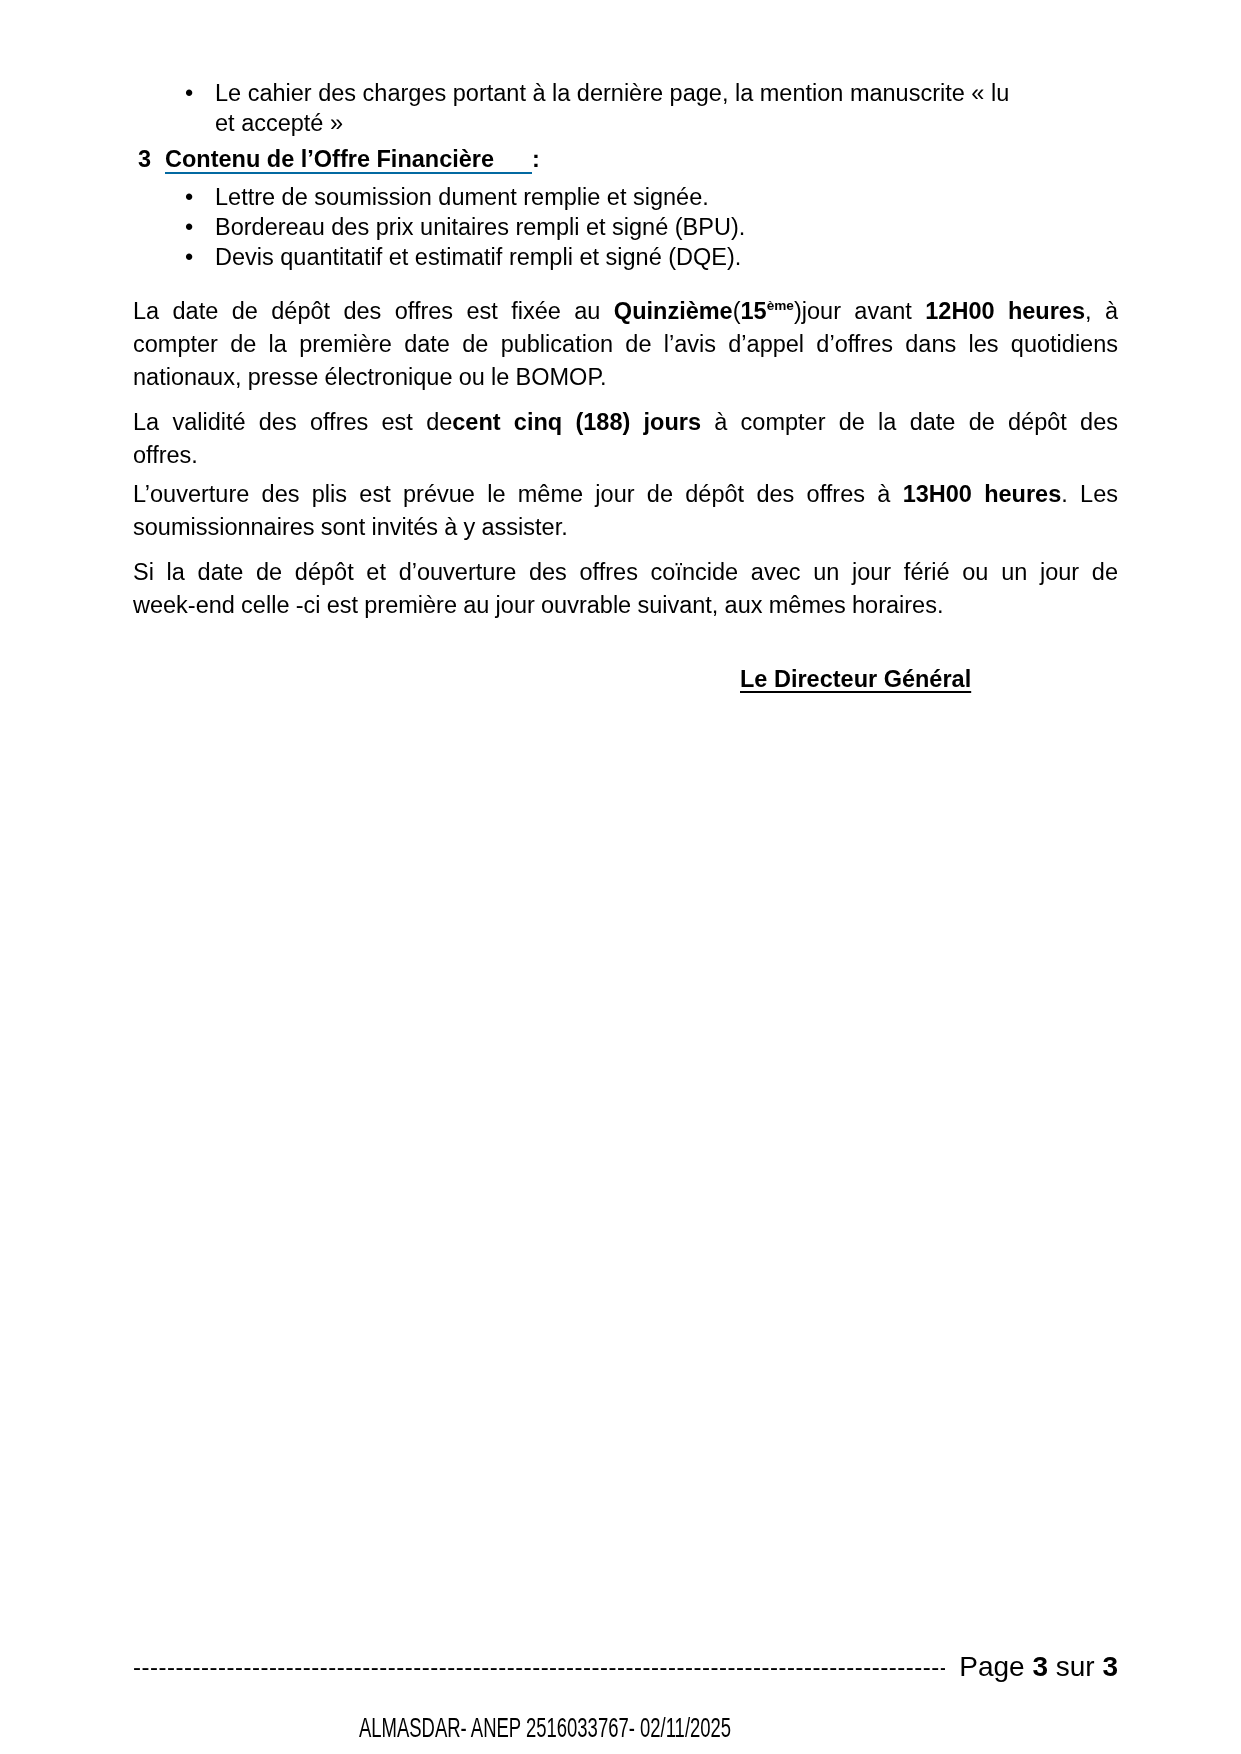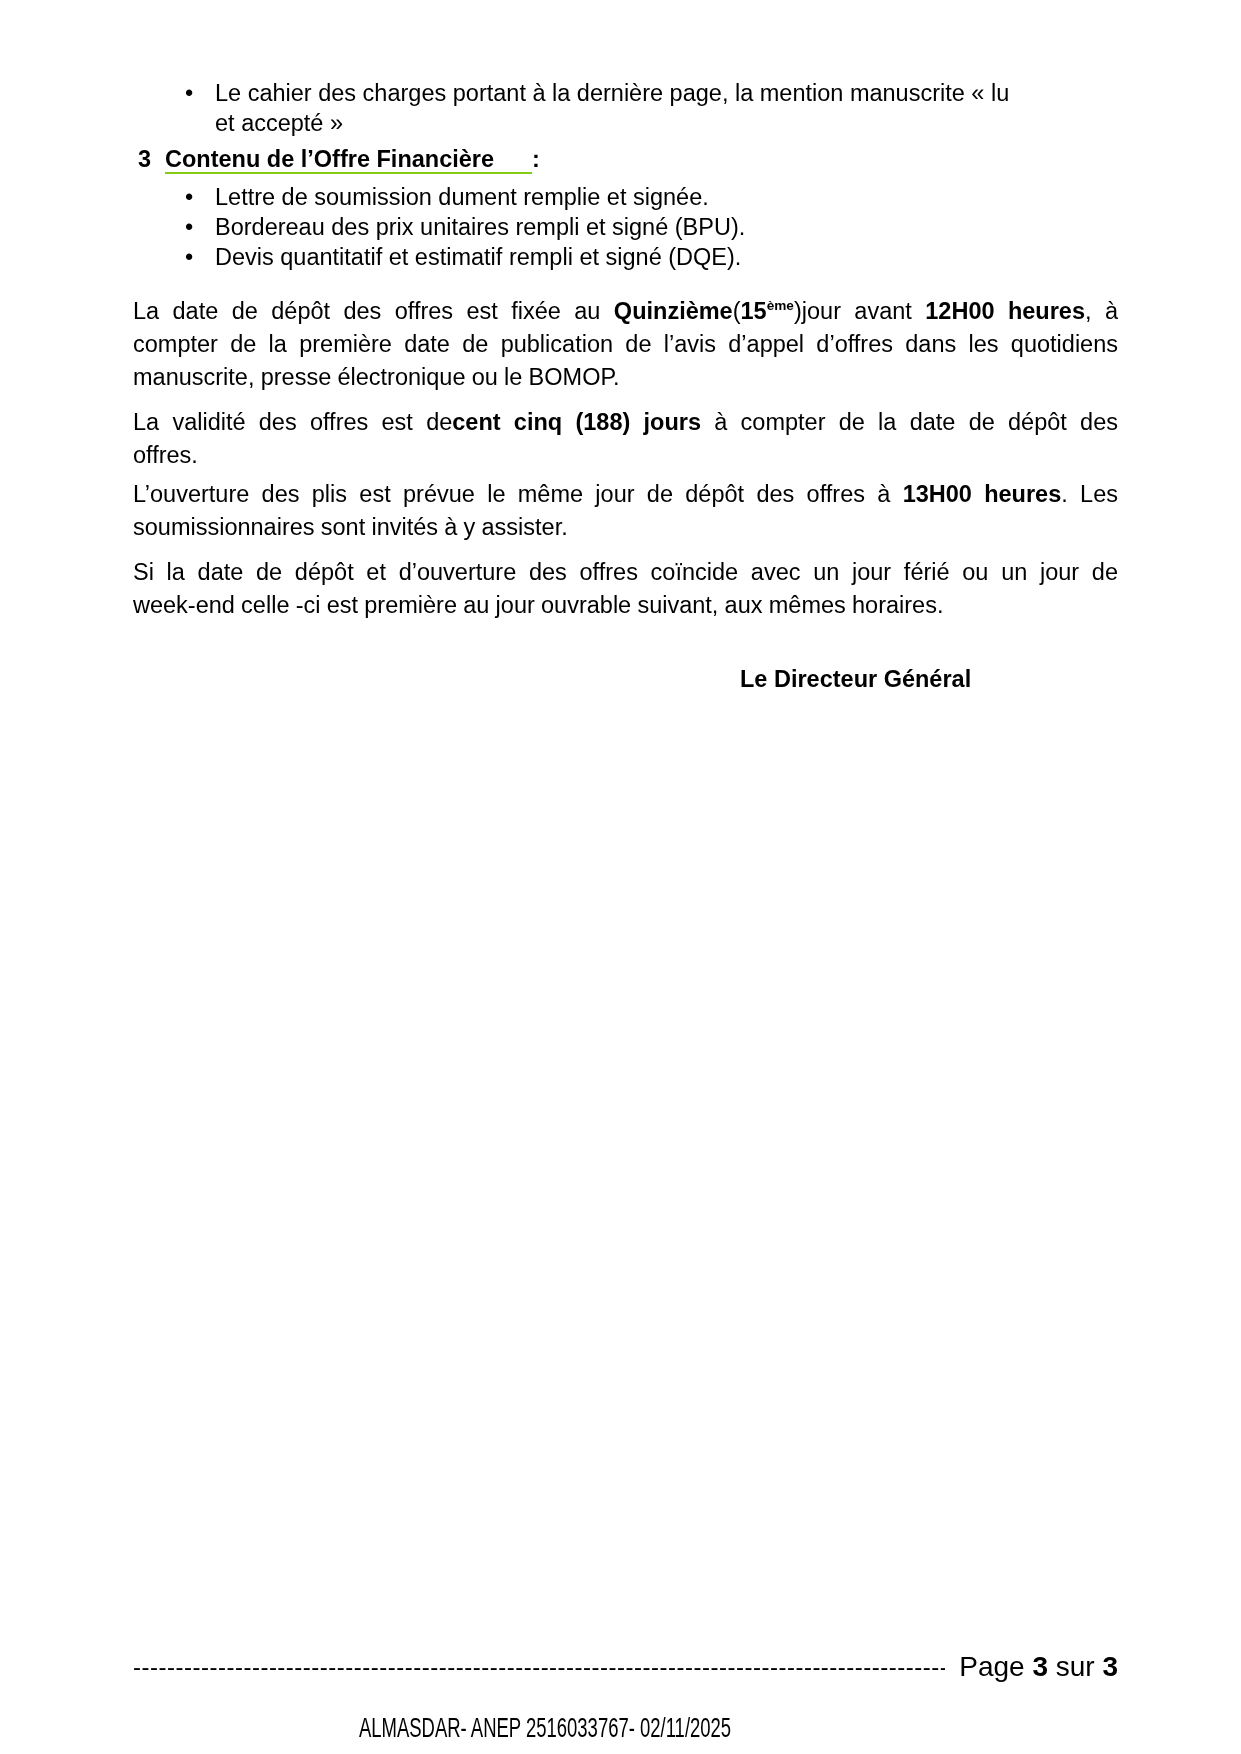--- a/index.html
+++ b/index.html
@@ -13,32 +13,32 @@
   .content{position:absolute;left:133px;top:78px;width:985px;}
   .b{font-weight:bold;}
   .sup{font-size:0.58em;vertical-align:super;line-height:0;}
   
   .li{display:flex;line-height:30px;padding-left:52px;}
   .marker{flex:none;width:30px;}
   .li-body{flex:1;}
   
   .heading{margin-top:5px;padding-left:5px;font-weight:bold;line-height:33px;}
   .h-num{display:inline-block;width:27px;}
-  .h-title{border-bottom:2px solid #84cc16;padding-right:38px;}
+  .h-title{border-bottom:2px solid #0369a1;padding-right:38px;}
   .list2{margin-top:6px;}
   
   .para{margin-top:12px;}
   .para.p1{margin-top:23px;}
   .para.p3{margin-top:6px;}
   .pline{line-height:33px;word-spacing:-0.3px;}
   .pline.j{text-align:justify;text-align-last:justify;}
   
   .signoff{margin-top:41px;padding-left:607px;font-weight:bold;}
   .signoff span{
-    text-decoration-thickness:2px;text-underline-offset:4px;
+    text-decoration:underline;text-decoration-thickness:2px;text-underline-offset:4px;
     white-space:nowrap;
   }
   
   .footer-rule{
     position:absolute;left:133px;right:123px;top:1650px;height:33px;
     display:flex;align-items:center;font-size:28px;line-height:33px;
   }
   .dashes{
     flex:1;overflow:hidden;white-space:nowrap;font-size:24px;
     margin-right:14px;letter-spacing:0.5px;
@@ -79,21 +79,21 @@
       </div>
       <div class="li">
         <span class="marker">•</span>
         <div class="li-body">Devis quantitatif et estimatif rempli et signé (DQE).</div>
       </div>
     </div>
 
     <div class="para p1">
       <div class="pline j"><span>La date de dépôt des offres est fixée au </span><span class="b">Quinzième</span><span>(</span><span class="b">15</span><span class="b sup">ème</span><span>)jour avant </span><span class="b">12H00 heures</span><span>, à</span></div>
       <div class="pline j"><span>compter de la première date de publication de l’avis d’appel d’offres dans les quotidiens</span></div>
-      <div class="pline"><span>manuscrite, presse électronique ou le BOMOP.</span></div>
+      <div class="pline"><span>nationaux, presse électronique ou le BOMOP.</span></div>
     </div>
 
     <div class="para">
       <div class="pline j"><span>La validité des offres est de</span><span class="b">cent cinq (188) jours</span><span> à compter de la date de dépôt des</span></div>
       <div class="pline"><span>offres.</span></div>
     </div>
 
     <div class="para p3">
       <div class="pline j"><span>L’ouverture des plis est prévue le même jour de dépôt des offres à </span><span class="b">13H00 heures</span><span>. Les</span></div>
       <div class="pline"><span>soumissionnaires sont invités à y assister.</span></div>

